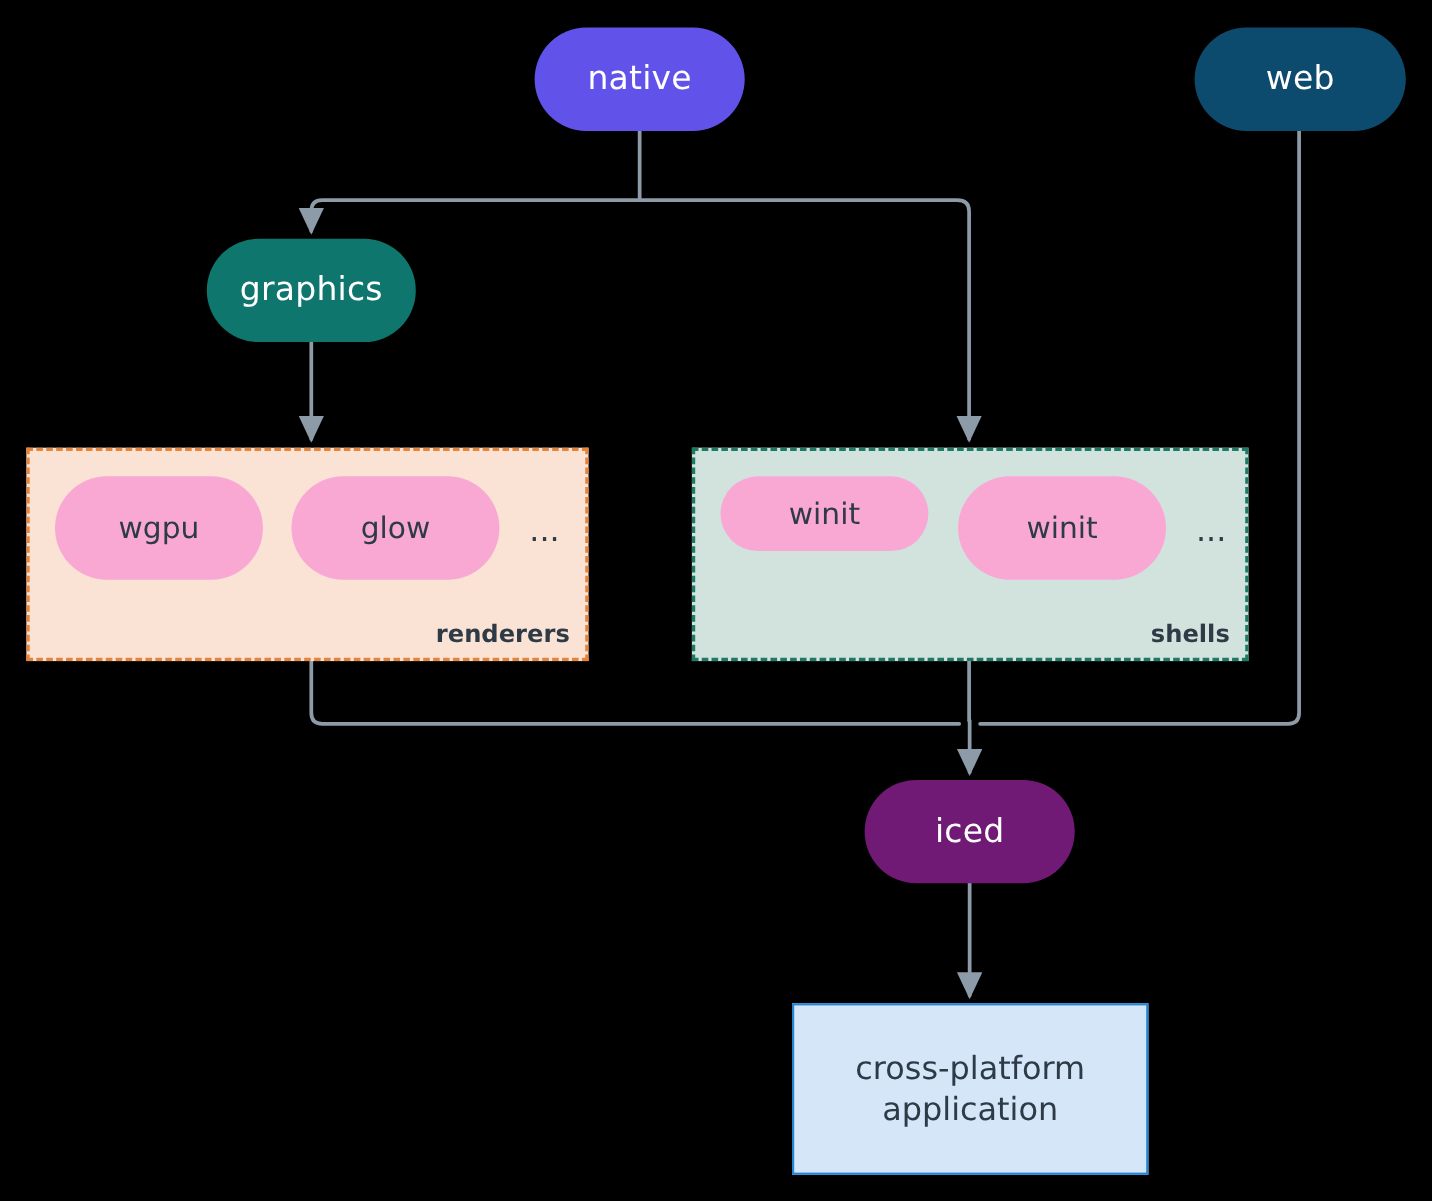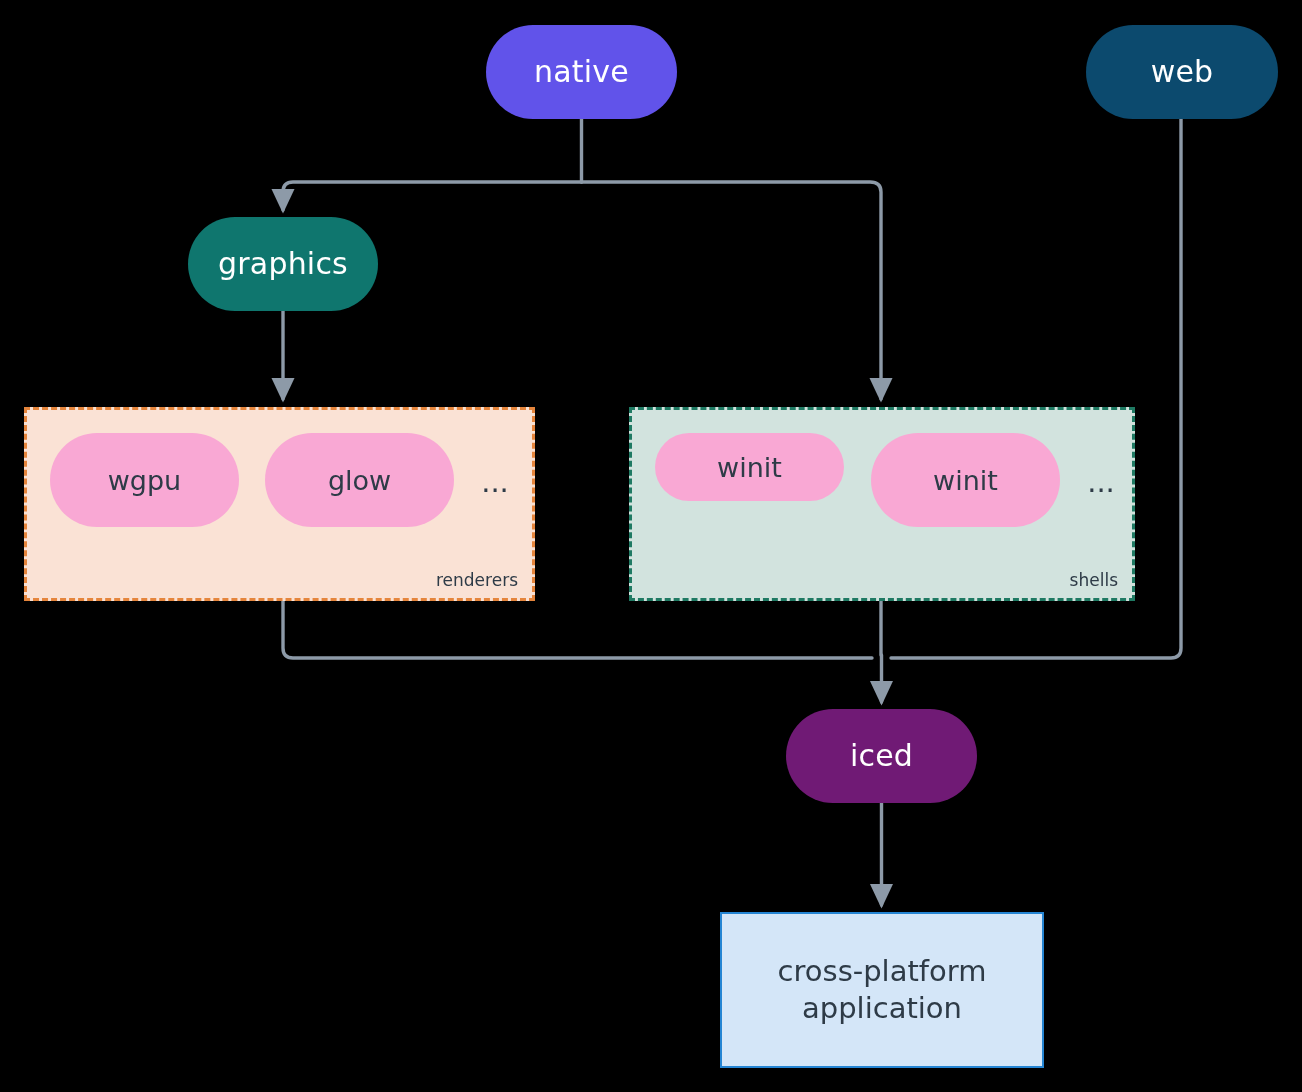--- a/index.html
+++ b/index.html
@@ -56,24 +56,25 @@
   }
   .group-shells {
     left: 629px; top: 407px; width: 506px; height: 194px;
     background: #d2e3de;
     border: 3px dashed #1f7a63;
   }
   .group-label {
     position: absolute;
     right: 14px;
     bottom: 9px;
-    font-size: 17px;
-    line-height: 1;
-    color: #2e3b47;
-    white-space: nowrap;
+    font-size: 22px;
+    line-height: 1;
+    color: #2e3b47;
+    white-space: nowrap;
+    font-weight: bold;
   }
   
   .chip {
     position: absolute;
     display: flex;
     align-items: center;
     justify-content: center;
     box-sizing: border-box;
     border-radius: 999px;
     background: #f9a8d4;

